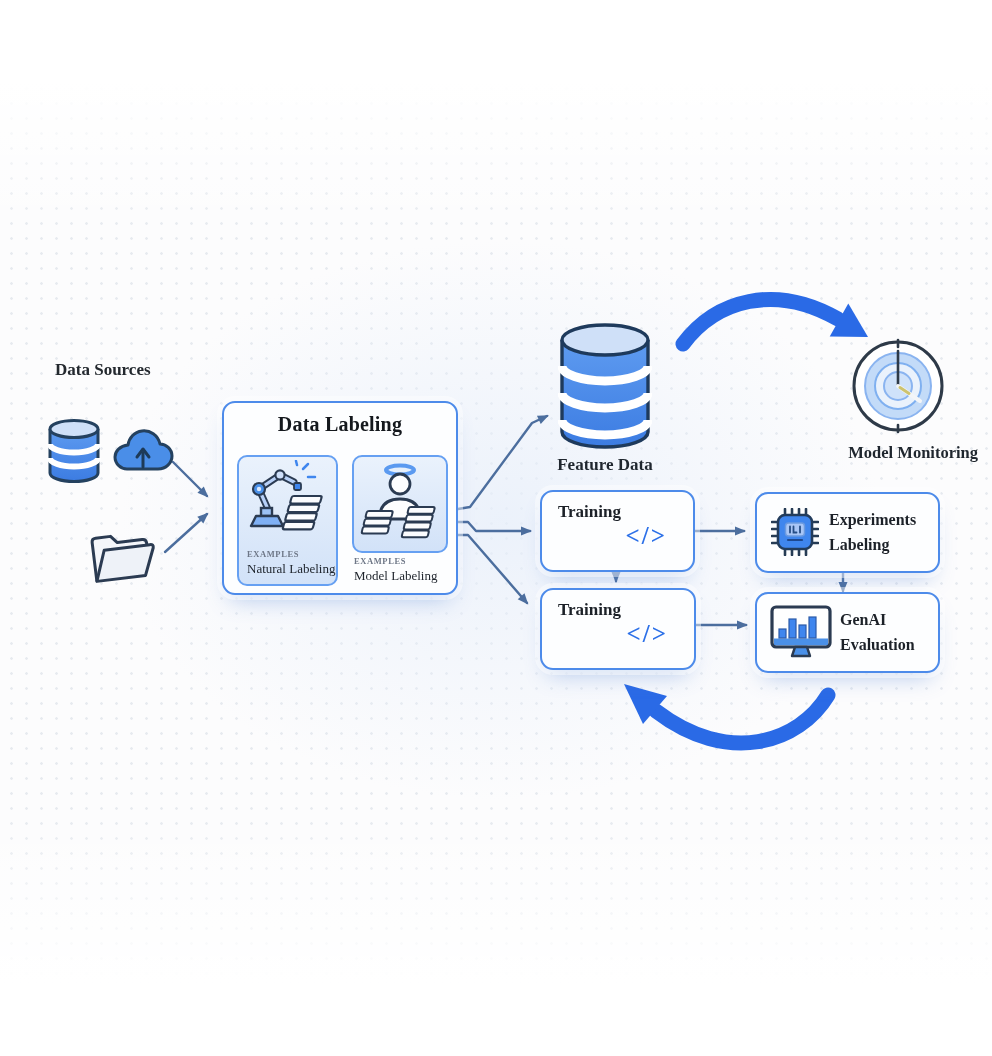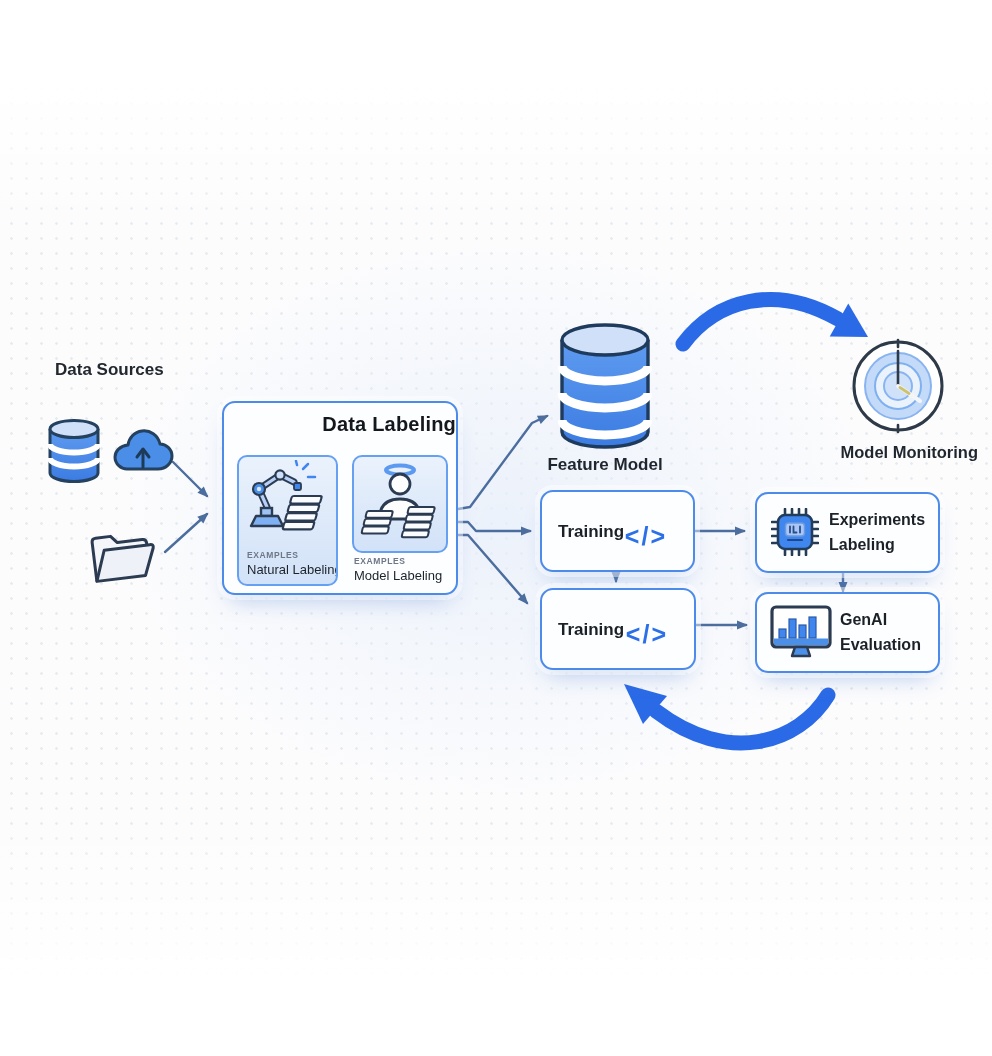--- a/index.html
+++ b/index.html
@@ -1,19 +1,19 @@
 <!DOCTYPE html>
 <html><head>
 <meta charset="utf-8">
 <style>
   html,body{margin:0;padding:0;background:#fff;}
   .canvas{
     position:relative;width:992px;height:1056px;overflow:hidden;
     background:#fcfcfd;
-    font-family:Liberation Sans, sans-serif;
+    font-family:Liberation Serif, serif;
     color:#1d232b;
   }
   .dots{
     position:absolute;inset:0;
     background-image:radial-gradient(circle, rgba(125,145,175,.17) 1.2px, transparent 1.5px);
     background-size:15px 15px;background-position:4px 6px;
   }
   .haze{
     position:absolute;left:120px;top:240px;width:760px;height:560px;border-radius:50%;
     background:radial-gradient(closest-side, rgba(230,238,250,.75), rgba(255,255,255,0));
@@ -21,29 +21,29 @@
   .fade-top{position:absolute;left:0;right:0;top:0;height:230px;
     background:linear-gradient(#ffffff 35%, rgba(255,255,255,0));}
   .fade-bottom{position:absolute;left:0;right:0;bottom:0;height:240px;
     background:linear-gradient(rgba(255,255,255,0), #ffffff 70%);}
   .abs{position:absolute;}
   .label{font-weight:700;color:#23282e;}
   .node-box{
     position:absolute;background:#fdfeff;border:2.5px solid #4d8bea;border-radius:13px;
     box-shadow:0 0 0 5px rgba(255,255,255,.45), 0 12px 22px -8px rgba(96,140,214,.45);
   }
-  .dl-title{display:block;text-align:right;margin-top:10px;font-size:20px;font-weight:700;color:#14181d;letter-spacing:.2px;}
+  .dl-title{display:block;text-align:center;margin-top:10px;font-size:20px;font-weight:700;color:#14181d;letter-spacing:.2px;}
   .subcard{
     position:absolute;background:linear-gradient(180deg,#eaf2fc,#d2e2f8);
     border:2px solid #66a0f2;border-radius:10px;overflow:hidden;
   }
   .eyebrow{display:block;font-size:8.5px;letter-spacing:.6px;color:#6e7787;font-weight:700;}
   .cardlabel{display:block;font-size:13px;color:#1d232b;font-weight:400;margin-top:2px;white-space:nowrap;}
   .node-title{font-size:17px;font-weight:700;color:#1f262e;text-align:center;}
-  .train-label{position:absolute;left:16px;top:10px;font-size:17px;font-weight:600;color:#1c2128;margin-top:20px;}
+  .train-label{position:absolute;left:16px;top:10px;font-size:17px;font-weight:600;color:#1c2128;}
   .code{position:absolute;right:26px;top:30px;font-size:25px;font-weight:800;color:#2c70e8;letter-spacing:2px;}
   .twoline{position:absolute;font-size:16px;font-weight:600;color:#1c2128;line-height:25px;}
   svg{display:block;}
 </style>
 </head>
 <body>
 
 <div class="canvas">
   <div class="dots"></div>
   <div class="haze"></div>
@@ -166,21 +166,21 @@
       <stop offset="0" stop-color="#5e9bf0"></stop>
           <stop offset="1" stop-color="#3c7ce2"></stop>
         </linearGradient>
       </defs>
     <path d="M4 17 v92 a43 15 0 0 0 86 0 v-92" fill="url(#dbg2)" stroke="#1e3a5c" stroke-width="3.4" stroke-linejoin="round"></path>
     <path d="M4 43 a43 15 0 0 0 86 0" stroke="#ffffff" stroke-width="9" fill="none"></path>
     <path d="M4 70 a43 15 0 0 0 86 0" stroke="#ffffff" stroke-width="9" fill="none"></path>
     <path d="M4 97 a43 15 0 0 0 86 0" stroke="#ffffff" stroke-width="9" fill="none"></path>
     <ellipse cx="47" cy="17" rx="43" ry="15" fill="#cfe0f8" stroke="#1e3a5c" stroke-width="3.4"></ellipse>
   </svg>
-  <div class="abs node-title" style="left:539px;top:455px;width:132px;">Feature Model</div>
+  <div class="abs node-title" style="left:539px;top:455px;width:132px;">Feature Data</div>
 
   <svg class="abs" style="left:850px;top:338px;" width="96" height="96" viewBox="0 0 96 96">
     <circle cx="48" cy="48" r="44" fill="#ffffff" stroke="#2e3a48" stroke-width="3"></circle>
     <circle cx="48" cy="48" r="33" fill="#c3dbf8" stroke="#8ab4f0" stroke-width="2"></circle>
     <circle cx="48" cy="48" r="23" fill="#eaf2fc" stroke="#7fb0f0" stroke-width="2"></circle>
     <circle cx="48" cy="48" r="14" fill="#cfe2fa" stroke="#8ab4f0" stroke-width="2"></circle>
     <path d="M48 2 v7" stroke="#2e3a48" stroke-width="2.6" stroke-linecap="round"></path>
     <path d="M48 87 v7" stroke="#2e3a48" stroke-width="2.6" stroke-linecap="round"></path>
     <path d="M48 13 V48" stroke="#2e3a48" stroke-width="2.6" stroke-linecap="round"></path>
     <path d="M48 48 L70 63" stroke="#f3f5f8" stroke-width="4" stroke-linecap="round"></path>

